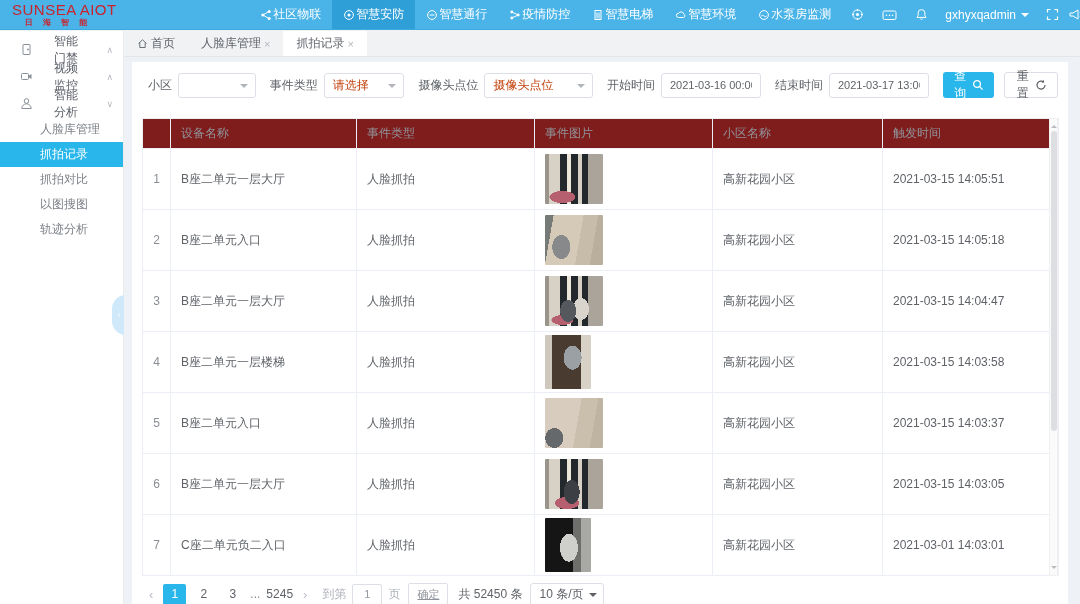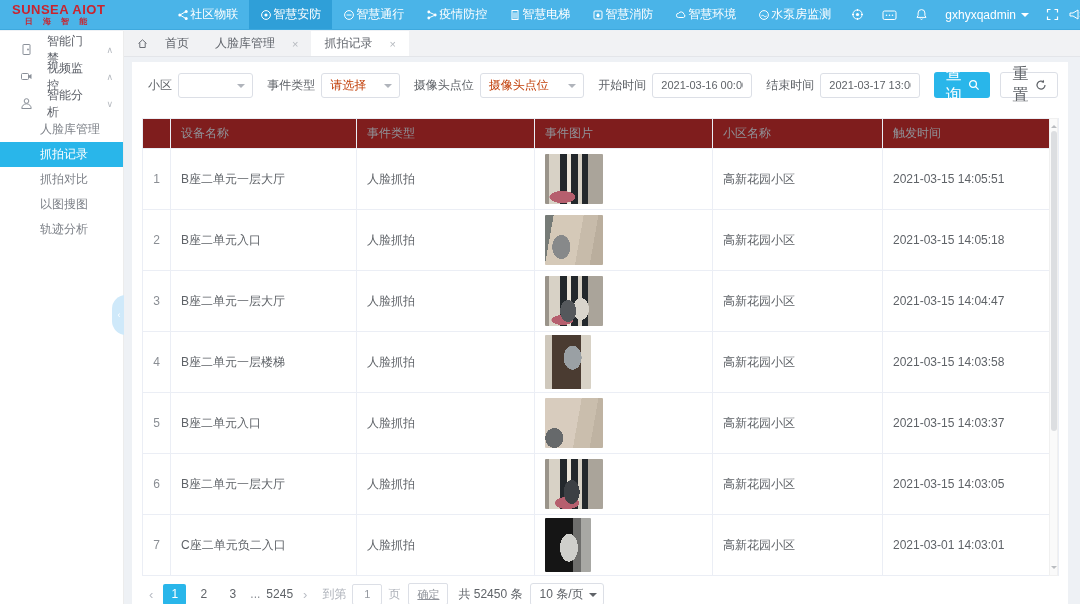--- a/index.html
+++ b/index.html
@@ -10,69 +10,69 @@
   }
   .app { position:relative; width:1080px; height:604px; }
 
   
   .topbar {
     position:absolute; top:0; left:0; right:0; height:30px;
     background:#4ab4e8; display:flex; align-items:center;
     color:#fff; overflow:hidden; border-bottom:1px solid #3ea9de;
   }
   .logo { width:124px; padding-left:12px; flex:none; line-height:1; }
-  .logo .l1 { color:#c9242e; font-weight:bold; font-size:13px; letter-spacing:.5px; }
+  .logo .l1 { color:#c9242e; font-weight:normal; font-size:15px; letter-spacing:.5px; }
   .logo .l2 { color:#c9242e; font-weight:bold; font-size:8px; letter-spacing:4px; margin-top:2px; text-align:center; width:92px; }
   .topnav { display:flex; margin-left:auto; height:30px; }
   .nav-item { display:flex; align-items:center; gap:1px; padding:0 11px; height:30px; cursor:pointer; white-space:nowrap; }
   .nav-item.active { background:#2f9fd8; }
   .top-right { display:flex; align-items:center; height:30px; }
   .top-icon-btn { padding:0 9px; display:flex; align-items:center; height:30px; cursor:pointer; }
   .user { display:flex; align-items:center; gap:5px; padding:0 8px; cursor:pointer; white-space:nowrap; }
   .caret-down { width:0; height:0; border:4px solid transparent; border-top-color:#fff; margin-top:4px; }
   .edge-clip { width:12px; height:30px; overflow:hidden; display:flex; align-items:center; flex:none; }
 
   
   .sidebar {
     position:absolute; top:31px; left:0; width:124px; bottom:0;
     background:#fff; border-right:1px solid #ececec; padding-top:5px;
   }
-  .side-item { height:27px; display:flex; align-items:center; gap:14px; padding:0 10px 0 20px; color:#5a5e66; cursor:pointer; }
+  .side-item { height:27px; display:flex; align-items:center; gap:21px; padding:0 10px 0 20px; color:#5a5e66; cursor:pointer; }
   .side-arrow { margin-left:auto; color:#b6bac0; font-size:9px; }
   .sub-item { height:25px; line-height:25px; padding-left:40px; color:#7d8188; cursor:pointer; }
   .sub-item.active { background:#29b6ea; color:#fff; }
   .collapse-handle {
     position:absolute; left:112px; top:264px; width:14px; height:40px;
     background:#cfe9fa; border-radius:14px 0 0 14px; cursor:pointer;
     display:flex; align-items:center; justify-content:center; color:#fff; font-size:9px;
   }
 
   
   .tabbar {
     position:absolute; top:31px; left:124px; right:0; height:26px;
     background:#f1f2f4; border-bottom:1px solid #e3e5e9; display:flex;
   }
-  .tab { display:flex; align-items:center; gap:17px; padding:7px 13px; color:#5f636a; cursor:pointer; height:100%; }
+  .tab { display:flex; align-items:center; gap:3px; padding:7px 13px; color:#5f636a; cursor:pointer; height:100%; }
   .tab .close { color:#b4b8be; font-size:11px; }
   .tab.active { background:#fff; }
 
   
   .content { position:absolute; top:57px; left:124px; right:0; bottom:0; background:#eef1f5; padding:5px 12px 0 8px; }
   .panel { background:#fff; height:100%; padding:0 10px; position:relative; }
 
   
   .filters { display:flex; align-items:center; height:44px; padding-top:2px; }
   .f-label { margin:0 6px 0 14px; color:#5f6368; white-space:nowrap;text-align:center; }
   .f-label:first-child { margin-left:6px; }
   .selectbox { position:relative; border:1px solid #dcdfe6; border-radius:3px; height:25px; display:flex; align-items:center; padding:0 20px 0 8px; background:#fff; cursor:pointer; }
   .selectbox .ph { color:#c2410c; }
   .selectbox .sel-caret { position:absolute; right:7px; top:10px; width:0; height:0; border:4px solid transparent; border-top-color:#b0b4bb; }
   .w-com { width:92px; } .w-evt { width:96px; } .w-cam { width:132px; }
   .date-input { border:1px solid #dcdfe6; border-radius:3px; height:25px; width:100px; padding:0 8px; color:#5f6368; font-size:11px; font-family:inherit; }
-  .btn { height:26px; border-radius:3px; display:flex; align-items:center; gap:5px; padding:0 10px; cursor:pointer; border:none; font-size:16px; font-family:inherit; }
+  .btn { height:26px; border-radius:3px; display:flex; align-items:center; gap:5px; padding:0 10px; cursor:pointer; border:none; font-size:12px; font-family:inherit; }
   .btn-search { background:#29b6ea; color:#fff; margin-left:14px; }
   .btn-reset { background:#fff; color:#5f6368; border:1px solid #dcdfe6; margin-left:10px; }
 
   
   .table-wrap { position:relative; margin-top:12px; }
   table { border-collapse:collapse; width:calc(100% - 10px); table-layout:fixed; }
   th, td { border:1px solid #ebeef5; padding:0 0 0 10px; text-align:left; overflow:hidden; white-space:nowrap; }
   th { height:30px; color:#909399; font-weight:normal; background:#7f1d1d; }
   td { height:61px; color:#5f6368; }
   .col-idx { width:28px; } .col-dev { width:186px; } .col-evt { width:178px; }
@@ -165,27 +165,20 @@
             <path d="M4 3.6 8 5.4M4 8.4 8 6.6" stroke="#fff" stroke-width="1" fill="none"></path>
           </svg>
         <span>疫情防控</span>
       </div>
       <div class="nav-item">
         <svg class="icon" width="12" height="12" viewBox="0 0 12 12">
             <rect x="3" y="1.5" width="6" height="9" fill="none" stroke="#fff" stroke-width="1"></rect>
             <path d="M5 3.5v6M7 3.5v6" stroke="#fff" stroke-width="1"></path>
           </svg>
         <span>智慧电梯</span>
-      </div>
-      <div class="nav-item">
-        <svg class="icon" width="12" height="12" viewBox="0 0 12 12">
-            <rect x="2" y="2" width="8" height="8" rx="1" fill="none" stroke="#fff" stroke-width="1"></rect>
-            <path d="M6 4c1 1 1.6 1.7 1.6 2.6A1.6 1.6 0 0 1 4.4 6.6C4.4 5.7 5 5 6 4z" fill="#fff"></path>
-          </svg>
-        <span>智慧消防</span>
       </div>
       <div class="nav-item">
         <svg class="icon" width="12" height="12" viewBox="0 0 12 12">
             <path d="M3.4 8.5a2.1 2.1 0 0 1 .3-4.2 2.8 2.8 0 0 1 5.2 1 1.7 1.7 0 0 1-.3 3.2z" fill="none" stroke="#fff" stroke-width="1"></path>
           </svg>
         <span>智慧环境</span>
       </div>
       <div class="nav-item">
         <svg class="icon" width="12" height="12" viewBox="0 0 12 12">
             <circle cx="6" cy="6" r="4.4" fill="none" stroke="#fff" stroke-width="1"></circle>

